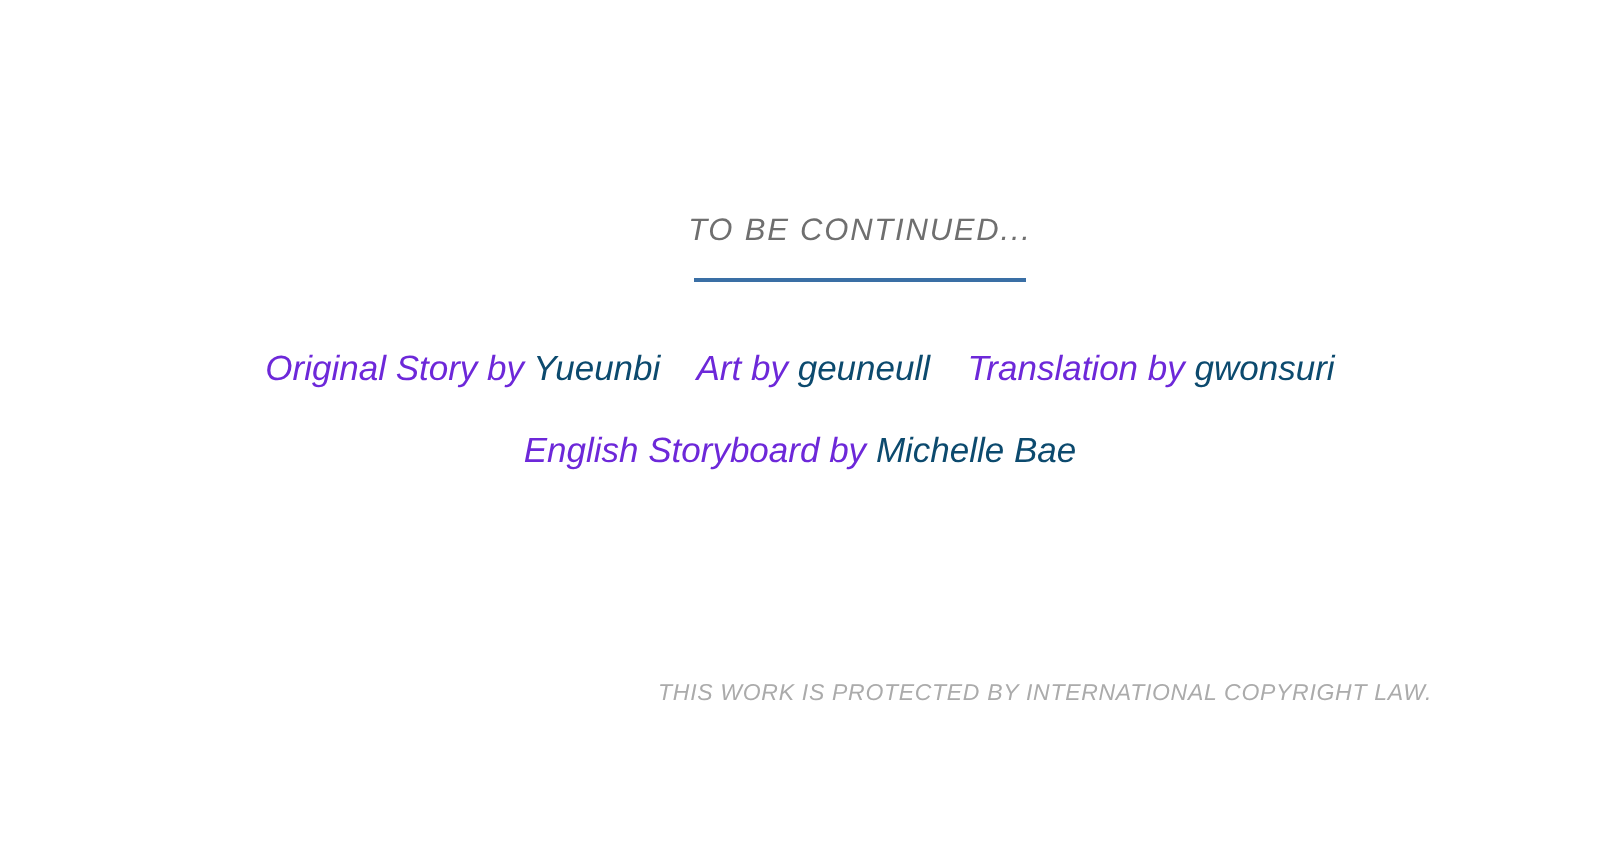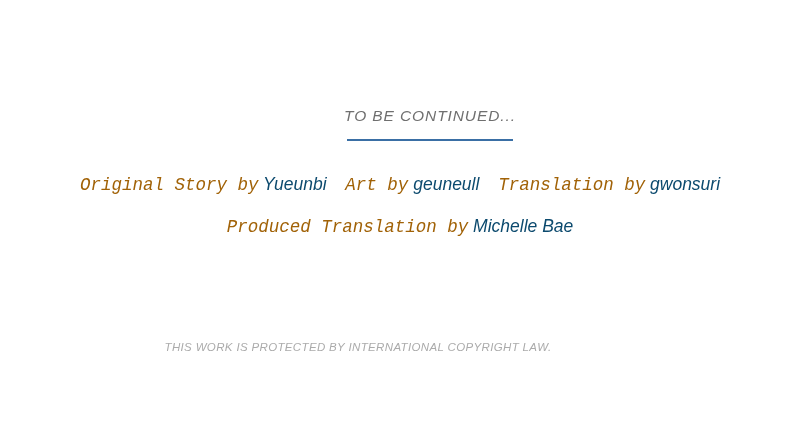--- a/index.html
+++ b/index.html
@@ -56,39 +56,38 @@
   .credit-line {
     font-style: italic;
     font-size: 17.5px;
     line-height: 27px;
     white-space: nowrap;
   }
   .credit-line.spaced {
     margin-top: 14px;
   }
   .role {
-    color: #a16207;
-    font-family: Liberation Mono, monospace;
+    color: #6d28d9;
   }
   .name {
     color: #0c4a6e;
     text-align: center;
   }
   .gap {
     display: inline-block;
     width: 9px;
   }
 
   
   .copyright {
     position: absolute;
     top: 339px;
     left: 0;
     width: 716px;
-    text-align: center;
+    text-align: right;
   }
   .copyright-text {
     font-style: italic;
     font-size: 11.5px;
     letter-spacing: 0.35px;
     color: #ababab;
     line-height: 16px;
     white-space: nowrap;
   }
 </style>
@@ -111,21 +110,21 @@
       <span class="role">Art by</span>
       <span class="name">geuneull</span>
       <span class="gap"></span>
       <span class="role">Translation by</span>
       <span class="name">gwonsuri</span>
     </div>
 
 
 
     <div class="credit-line spaced">
-      <span class="role">Produced Translation by</span>
+      <span class="role">English Storyboard by</span>
       <span class="name">Michelle Bae</span>
     </div>
 
   </div>
 
   <div class="copyright">
     <div class="copyright-text">THIS WORK IS PROTECTED BY INTERNATIONAL COPYRIGHT LAW.</div>
   </div>
 
 </div>

